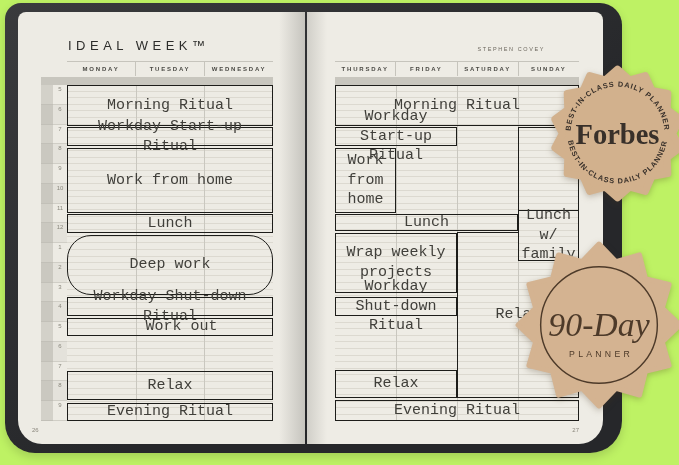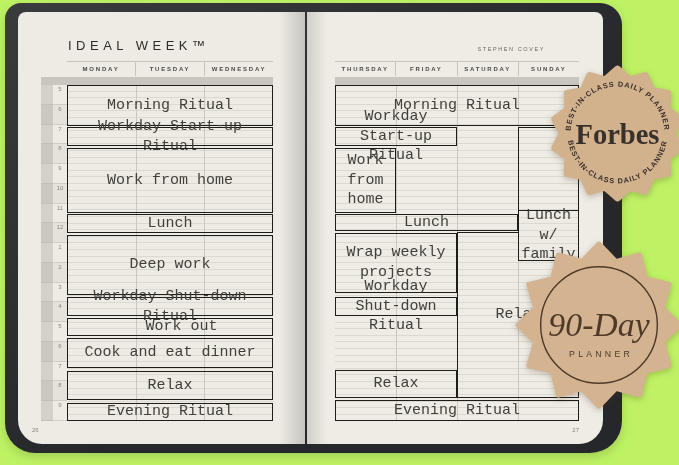--- a/index.html
+++ b/index.html
@@ -123,31 +123,28 @@
           </div>
           <div class="block" style="left: 0%; width: 100%; top: 12.5%; height: 5.7%;">
             <span class="block-label">Workday Start-up Ritual</span>
           </div>
           <div class="block" style="left: 0%; width: 100%; top: 18.8%; height: 19.3%;">
             <span class="block-label">Work from home</span>
           </div>
           <div class="block" style="left: 0%; width: 100%; top: 38.4%; height: 5.6%;">
             <span class="block-label">Lunch</span>
           </div>
-          <div class="block" style="left: 0%; width: 100%; top: 44.6%; height: 17.9%;">
+          <div class="block" style="left: 0%; width: 100%; top: 44.6%; height: 17.9%; border-radius: 24px;">
             <span class="block-label">Deep work</span>
           </div>
           <div class="block" style="left: 0%; width: 100%; top: 63.1%; height: 5.7%;">
             <span class="block-label">Workday Shut-down Ritual</span>
           </div>
           <div class="block" style="left: 0%; width: 100%; top: 69.3%; height: 5.4%; padding-left: 26px;">
             <span class="block-label">Work out</span>
-          </div>
-          <div class="block" style="left: 0%; width: 100%; top: 75.3%; height: 9%;">
-            <span class="block-label">Cook and eat dinner</span>
           </div>
           <div class="block" style="left: 0%; width: 100%; top: 85.2%; height: 8.7%;">
             <span class="block-label">Relax</span>
           </div>
           <div class="block" style="left: 0%; width: 100%; top: 94.5%; height: 5.5%;">
             <span class="block-label">Evening Ritual</span>
           </div>
         </div>
       <div class="pagenum">26</div>
     </div>

